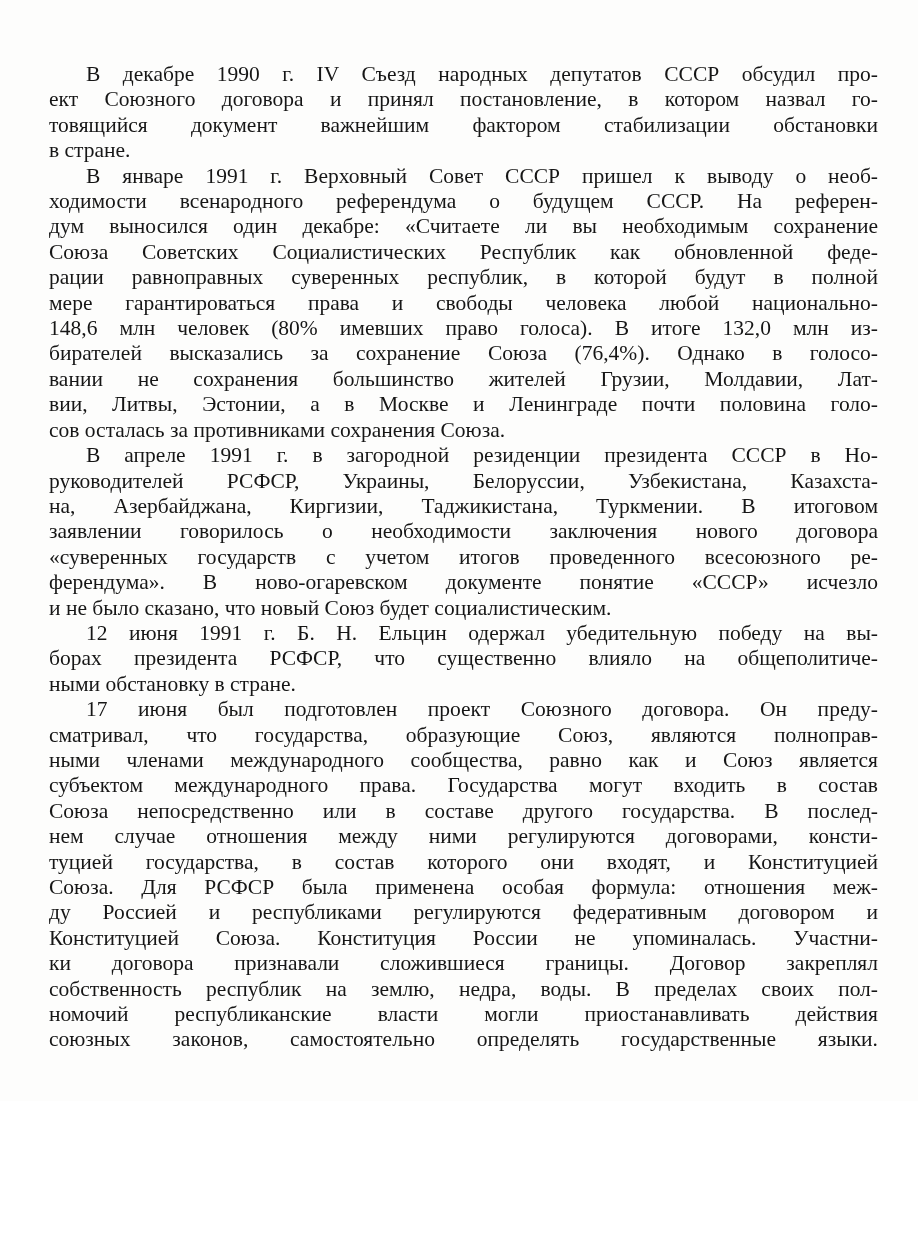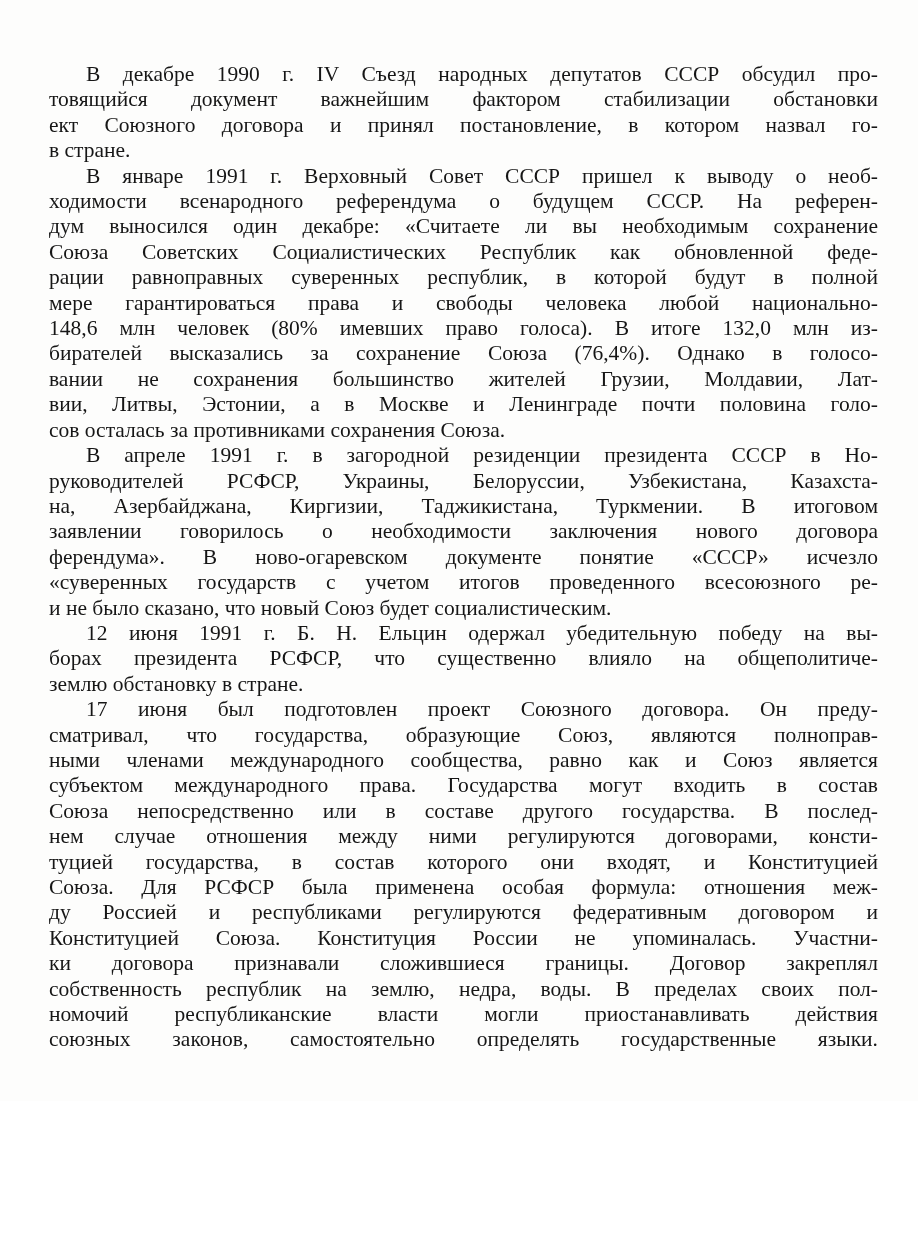--- a/index.html
+++ b/index.html
@@ -51,50 +51,50 @@
     color: #8b5cf6;
   }
 </style>
 </head>
 <body>
 
 <div class="page">
   <div class="text-block">
     <p class="para">
         <span class="line first">В декабре 1990 г. IV Съезд народных депутатов СССР обсудил про-</span>
+        <span class="line">ект Союзного договора и принял постановление, в котором назвал го-</span>
         <span class="line">товящийся документ важнейшим фактором стабилизации обстановки</span>
-        <span class="line">ект Союзного договора и принял постановление, в котором назвал го-</span>
         <span class="line last">в стране.</span>
       </p>
     <p class="para">
         <span class="line first">В январе 1991 г. Верховный Совет СССР пришел к выводу о необ-</span>
         <span class="line">ходимости всенародного референдума о будущем СССР. На референ-</span>
         <span class="line">дум выносился один декабре: «Считаете ли вы необходимым сохранение</span>
         <span class="line">Союза Советских Социалистических Республик как обновленной феде-</span>
         <span class="line">рации равноправных суверенных республик, в которой будут в полной</span>
         <span class="line">мере гарантироваться права и свободы человека любой национально-</span>
         <span class="line">148,6 млн человек (80% имевших право голоса). В итоге 132,0 млн из-</span>
         <span class="line">бирателей высказались за сохранение Союза (76,4%). Однако в голосо-</span>
         <span class="line">вании не сохранения большинство жителей Грузии, Молдавии, Лат-</span>
         <span class="line">вии, Литвы, Эстонии, а в Москве и Ленинграде почти половина голо-</span>
         <span class="line last">сов осталась за противниками сохранения Союза.</span>
       </p>
     <p class="para">
         <span class="line first">В апреле 1991 г. в загородной резиденции президента СССР в Но-</span>
         <span class="line">руководителей РСФСР, Украины, Белоруссии, Узбекистана, Казахста-</span>
         <span class="line">на, Азербайджана, Киргизии, Таджикистана, Туркмении. В итоговом</span>
         <span class="line">заявлении говорилось о необходимости заключения нового договора</span>
+        <span class="line">«суверенных государств с учетом итогов проведенного всесоюзного ре-</span>
         <span class="line">ферендума». В ново-огаревском документе понятие «СССР» исчезло</span>
-        <span class="line">«суверенных государств с учетом итогов проведенного всесоюзного ре-</span>
         <span class="line last">и не было сказано, что новый Союз будет социалистическим.</span>
       </p>
     <p class="para">
         <span class="line first">12 июня 1991 г. Б. Н. Ельцин одержал убедительную победу на вы-</span>
         <span class="line">борах президента РСФСР, что существенно влияло на общеполитиче-</span>
-        <span class="line last">землю обстановку в стране.</span>
+        <span class="line last">ными обстановку в стране.</span>
       </p>
     <p class="para">
         <span class="line first">17 июня был подготовлен проект Союзного договора. Он преду-</span>
         <span class="line">сматривал, что государства, образующие Союз, являются полноправ-</span>
         <span class="line">ными членами международного сообщества, равно как и Союз является</span>
         <span class="line">субъектом международного права. Государства могут входить в состав</span>
         <span class="line">Союза непосредственно или в составе другого государства. В послед-</span>
         <span class="line">нем случае отношения между ними регулируются договорами, консти-</span>
         <span class="line">туцией государства, в состав которого они входят, и Конституцией</span>
         <span class="line">Союза. Для РСФСР была применена особая формула: отношения меж-</span>

